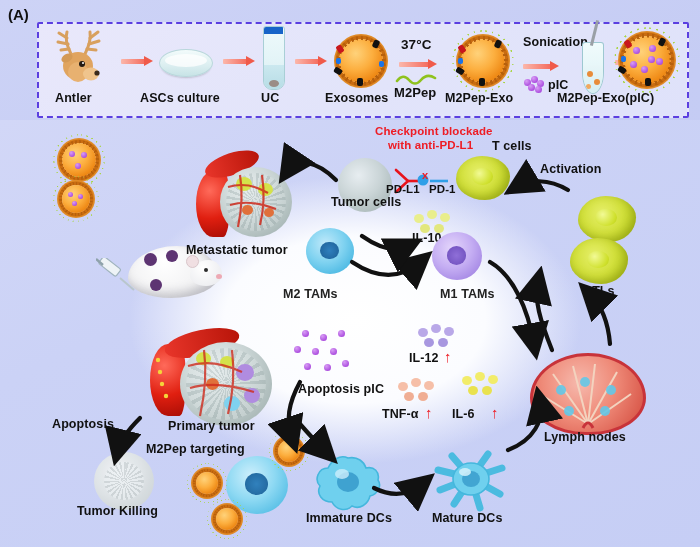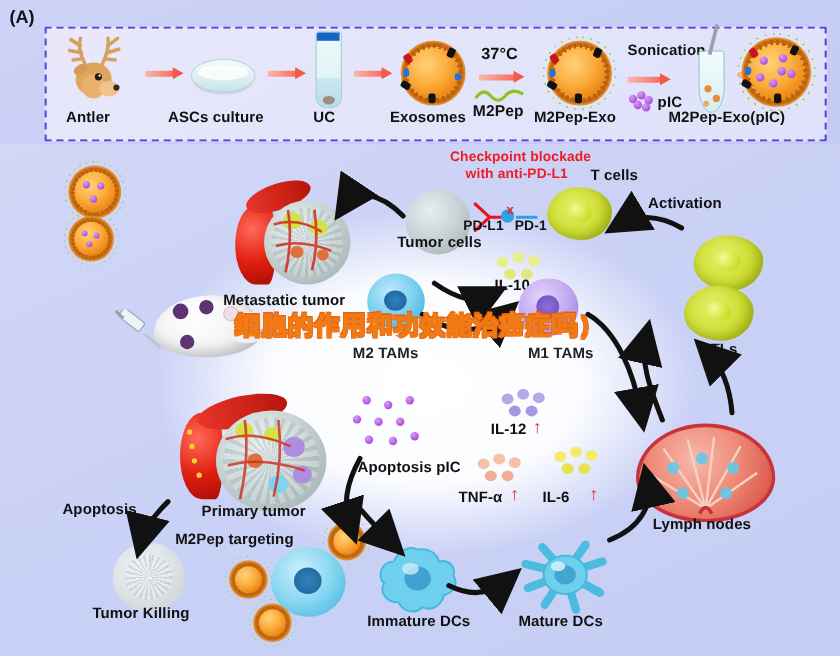--- a/index.html
+++ b/index.html
@@ -345,21 +345,21 @@
     <div class="dot" style="left:6px;top:14px;width:10px;height:9px;background:#e2e77e;"></div>
     <div class="dot" style="left:20px;top:14px;width:10px;height:9px;background:#e2e77e;"></div>
   </div>
   <div class="lbl" style="left:412px;top:232px;">IL-10</div>
   <div class="lbl red" style="left:449px;top:229px;font-size:15px;">↓</div>
 
   <div class="macro" style="left:306px;top:228px;width:48px;height:46px;
        background:radial-gradient(circle at 40% 34%,#bfe9fa 0%,#7fd2f0 45%,#4cb9e3 80%,#2e9fd0 100%);">
     <div style="position:absolute;left:30%;top:30%;width:38%;height:38%;border-radius:50%;background:radial-gradient(circle,#2f7fbd,#1d5f96);"></div>
   </div>
-  <div class="lbl" style="left:294px;top:288px;color:#222;">M2 TAMs</div>
+  <div class="lbl" style="left:283px;top:288px;color:#222;">M2 TAMs</div>
 
   <div class="macro" style="left:432px;top:232px;width:50px;height:48px;
        background:radial-gradient(circle at 40% 34%,#e4d6fb 0%,#c5aef3 45%,#a487e4 82%,#8a6ad4 100%);">
     <div style="position:absolute;left:30%;top:30%;width:38%;height:38%;border-radius:50%;background:radial-gradient(circle,#8f6fd8,#6c4cbb);"></div>
   </div>
   <div class="lbl" style="left:440px;top:288px;color:#222;">M1 TAMs</div>
 
   <div style="position:absolute;left:150px;top:330px;width:130px;height:104px;">
     <div class="vessel" style="left:0;top:14px;width:36px;height:72px;border-radius:50% 18% 18% 50%/50% 50% 50% 50%;"></div>
     <div style="position:absolute;left:14px;top:0;width:76px;height:26px;border-radius:50%;background:linear-gradient(90deg,#e8352a,#b81509);transform:rotate(-12deg);"></div>
@@ -537,16 +537,15 @@
 
       <path d="M140 418 C126 432 120 442 118 450"></path>
 
       <path d="M300 382 C288 404 286 420 292 438"></path>
 
       <path d="M362 236 C382 250 396 252 408 246"></path>
     </g>
   </svg>
 
   <div id="wm">
-    <span>细胞的作用和功效能治癌症吗）</span>
   </div>
 
 </div>
 
 </body></html>

